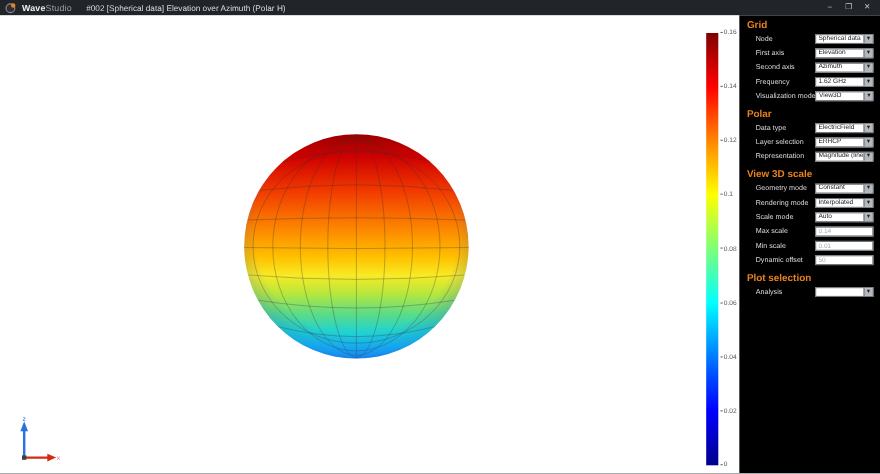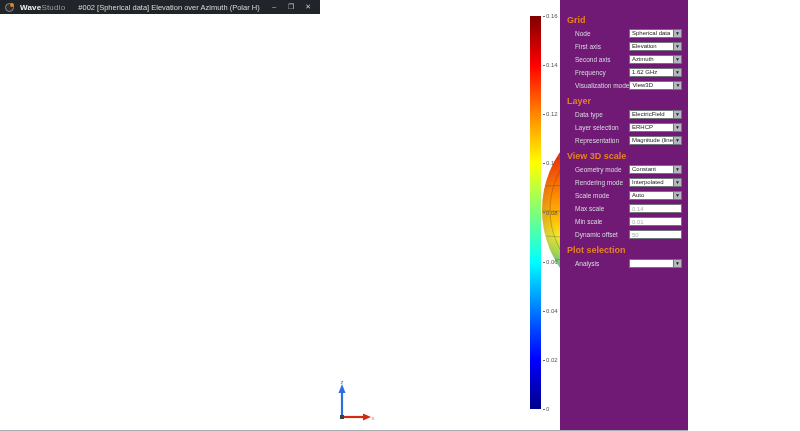--- a/index.html
+++ b/index.html
@@ -1,21 +1,21 @@
 <!DOCTYPE html>
 <html><head>
 <meta charset="utf-8">
 <style>
   * { box-sizing: border-box; margin: 0; padding: 0; }
   html, body { width: 800px; height: 431px; overflow: hidden; }
   body { font-family: "Liberation Sans", sans-serif; background: #fff; }
 
   .window {
-    width: 688px; height: 431px;
-    display: flex; flex-direction: row;
+    width: 800px; height: 431px;
+    display: flex; flex-direction: column;
     border-bottom: 1px solid #a9adb2;
     position: relative;
   }
 
   
   .titlebar {
     height: 14px; flex: 0 0 14px;
     background: #212529;
     display: flex; align-items: center;
     padding: 0 5px; gap: 4px;
@@ -65,22 +65,22 @@
   .cb-tick::before {
     content: ""; display: inline-block; width: 2px; height: 1px;
     background: #666; vertical-align: middle; margin-right: 1px;
   }
 
   .triad { position: absolute; left: 6px; bottom: 3px; }
 
   
   .panel {
     flex: 0 0 128px; width: 128px;
-    background: #701a75;
-    padding: 12px 0 0 0;
+    background: #000000;
+    padding: 0 0 0 0;
     overflow: hidden;
   }
   .section-header {
     font-size: 9px; font-weight: bold; color: #e8821e;
     margin: 3px 0 0 7px; line-height: 10px;
   }
   .section-header.gap { margin-top: 6px; }
   .row {
     display: flex; align-items: center;
     margin: 4px 6px 0 15px; height: 9px;
@@ -242,21 +242,21 @@
       </div>
 
       <div class="row">
         <span class="row-label">Visualization mode</span>
         <div class="dd">
           <span class="dd-text">View3D</span>
           <span class="dd-btn">▼</span>
         </div>
       </div>
 
-      <div class="section-header gap">Layer</div>
+      <div class="section-header gap">Polar</div>
 
       <div class="row">
         <span class="row-label">Data type</span>
         <div class="dd">
           <span class="dd-text">ElectricField</span>
           <span class="dd-btn">▼</span>
         </div>
       </div>
 
       <div class="row">

